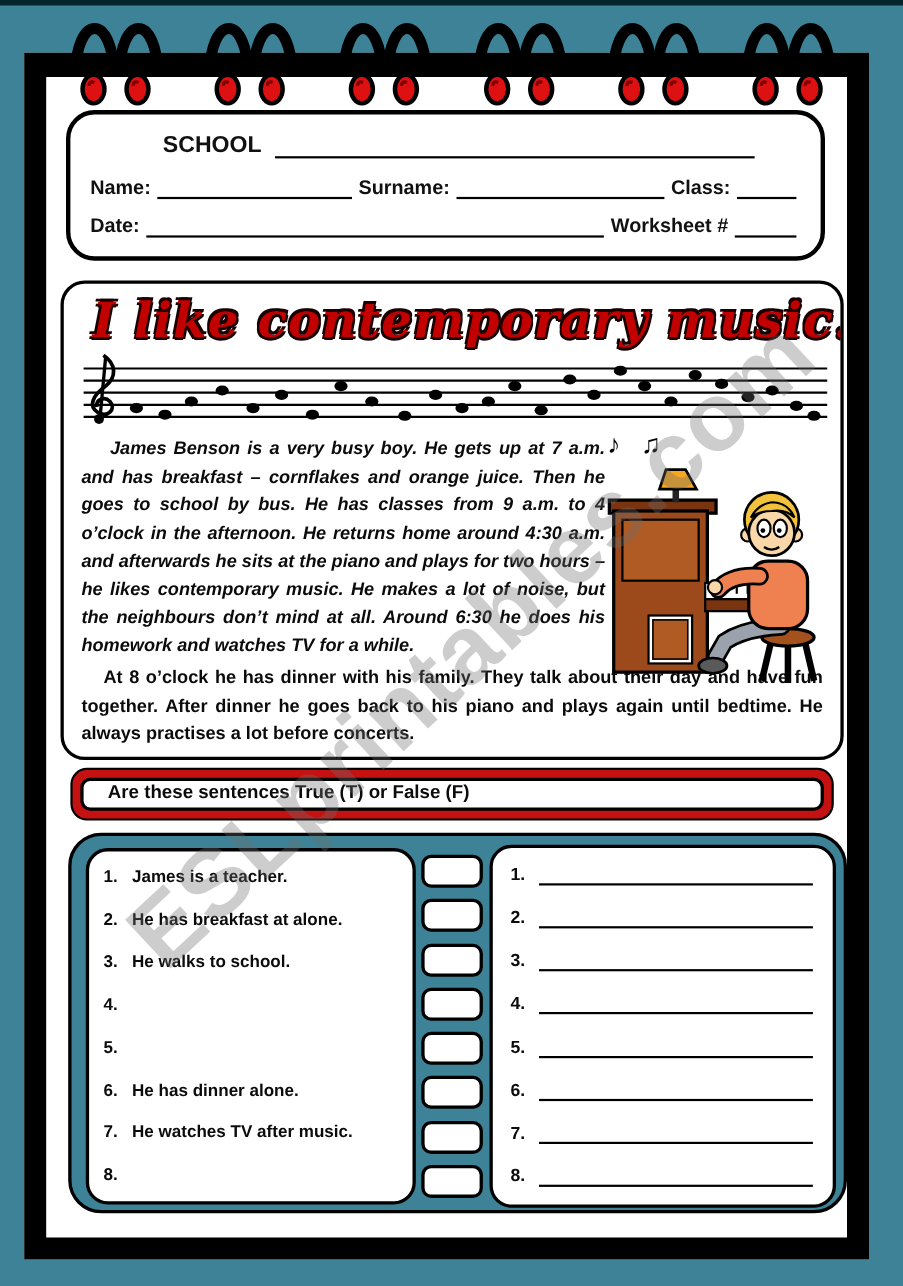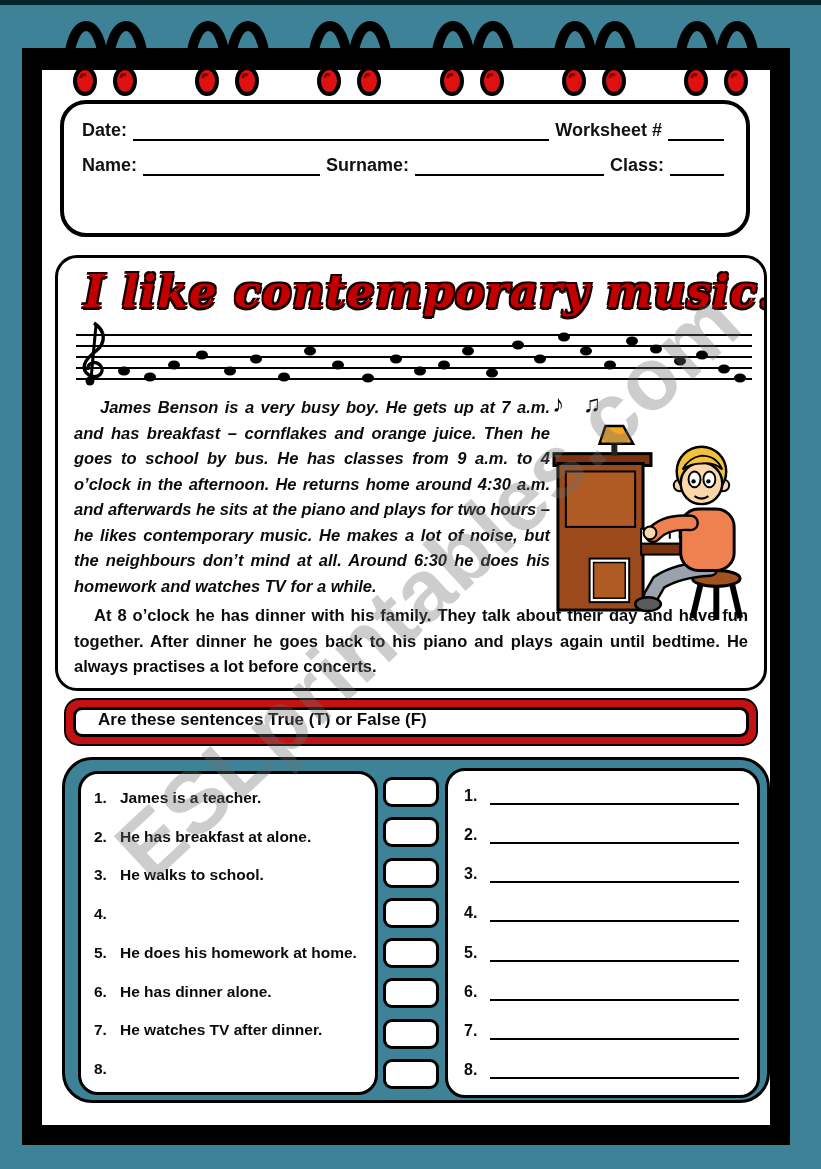--- a/index.html
+++ b/index.html
@@ -173,33 +173,37 @@
       <ellipse cx="27" cy="63" rx="10" ry="13" fill="#dd1111" stroke="#000" stroke-width="4"></ellipse>
       <ellipse cx="67" cy="63" rx="10" ry="13" fill="#dd1111" stroke="#000" stroke-width="4"></ellipse>
       <path d="M23 60 Q23 55 28 57" stroke="#7c0000" stroke-width="3" fill="none"></path>
       <path d="M63 60 Q63 55 68 57" stroke="#7c0000" stroke-width="3" fill="none"></path>
       <path d="M11 46 A17 38 0 0 1 45 46" fill="none" stroke="#000" stroke-width="10" stroke-linecap="round"></path>
       <path d="M51 46 A17 38 0 0 1 85 46" fill="none" stroke="#000" stroke-width="10" stroke-linecap="round"></path>
     </svg>
   </div>
 
 <div class="header-box">
-  <div class="hrow">
-    <span class="lbl">Date:</span>
-    <span class="blank date-line"></span>
-    <span class="lbl">Worksheet #</span>
-    <span class="blank ws-line"></span>
+  <div class="hrow school">
+    <span class="lbl">SCHOOL</span>
+    <span class="blank school-line"></span>
   </div>
   <div class="hrow">
     <span class="lbl">Name:</span>
     <span class="blank name-line"></span>
     <span class="lbl">Surname:</span>
     <span class="blank surname-line"></span>
     <span class="lbl">Class:</span>
     <span class="blank class-line"></span>
+  </div>
+  <div class="hrow">
+    <span class="lbl">Date:</span>
+    <span class="blank date-line"></span>
+    <span class="lbl">Worksheet #</span>
+    <span class="blank ws-line"></span>
   </div>
 </div>
 
 <div class="main-box">
   <div class="title">I like contemporary music.</div>
 
   <div class="staff-wrap">
     <svg id="staff" width="684" height="66" viewBox="0 0 684 66">
       <g stroke="#000" stroke-width="2">
         <line x1="4" y1="14" x2="680" y2="14"></line>
@@ -317,29 +321,28 @@
       </div>
       <div class="sent-row">
         <span class="sent-num">3.</span>
         <span>He walks to school.</span>
       </div>
       <div class="sent-row">
         <span class="sent-num">4.</span>
       </div>
       <div class="sent-row">
         <span class="sent-num">5.</span>
-        <span>He does his homework at home.</span>
       </div>
       <div class="sent-row">
         <span class="sent-num">6.</span>
         <span>He has dinner alone.</span>
       </div>
       <div class="sent-row">
         <span class="sent-num">7.</span>
-        <span>He watches TV after dinner.</span>
+        <span>He watches TV after music.</span>
       </div>
       <div class="sent-row">
         <span class="sent-num">8.</span>
       </div>
     </div>
   <div class="check-col" id="checkcol">
       <div class="check-box"></div>
       <div class="check-box"></div>
       <div class="check-box"></div>
       <div class="check-box"></div>

